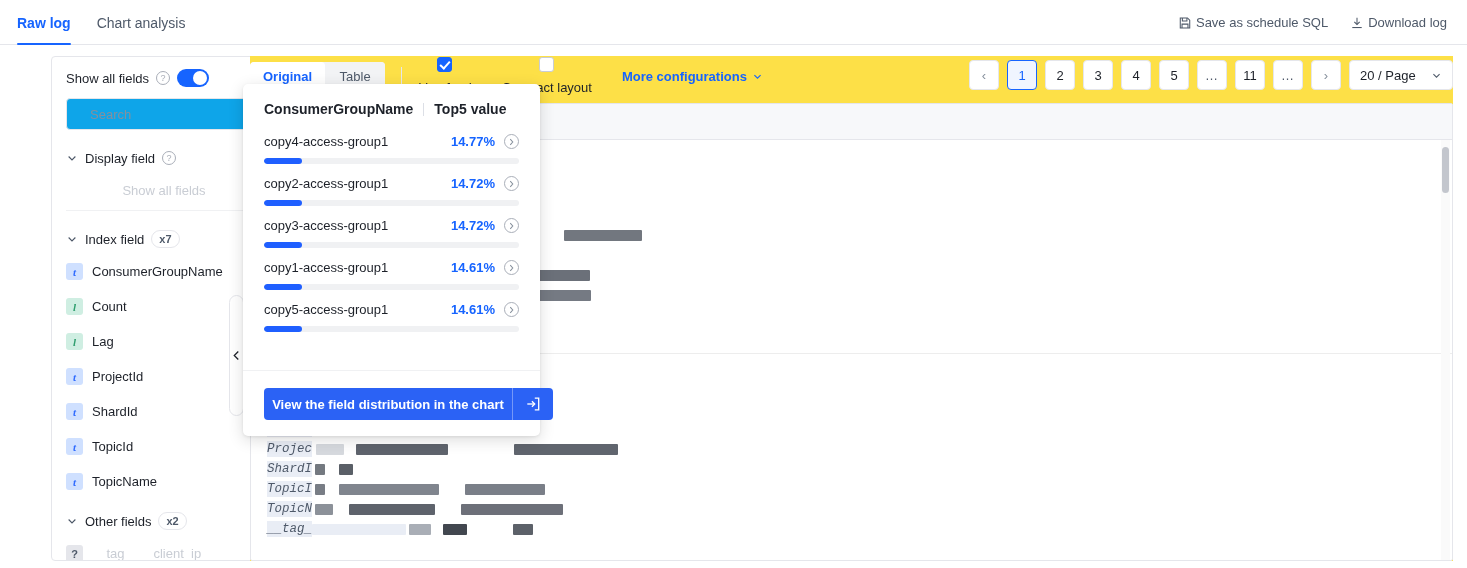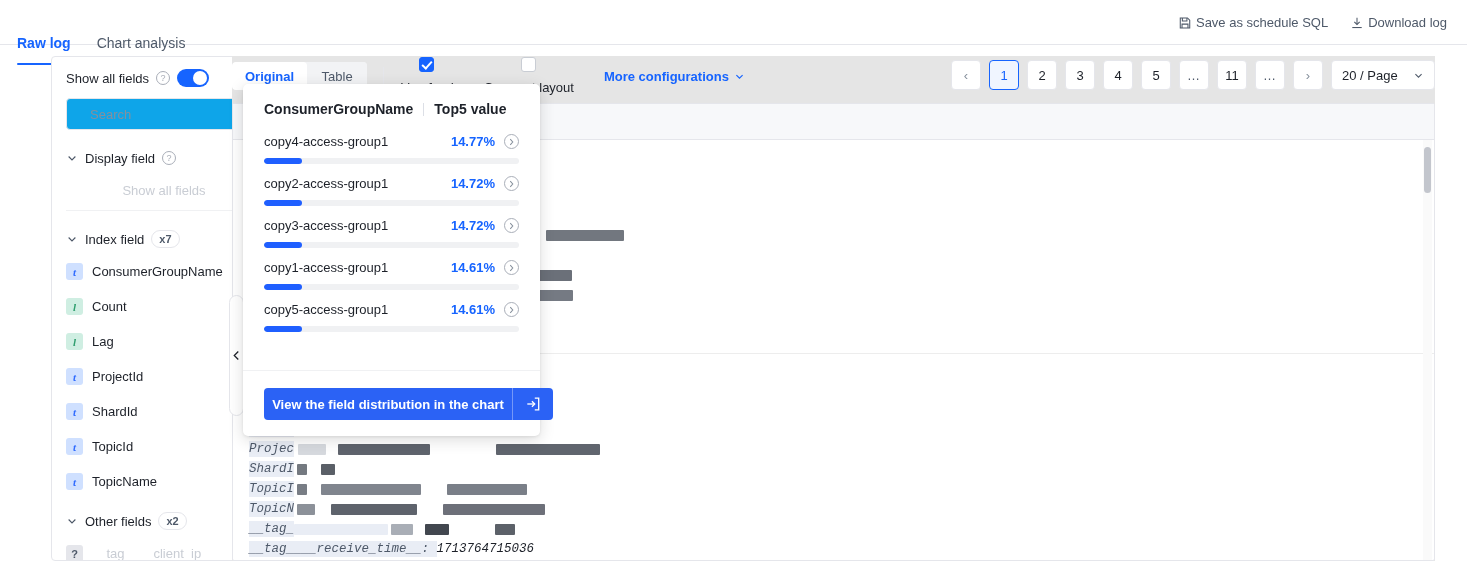--- a/index.html
+++ b/index.html
@@ -12,21 +12,21 @@
     overflow: hidden;
   }
   #app { position: relative; width: 1467px; height: 568px; background:#fff; }
 
   
   .topbar {
     position: absolute; left: 0; top: 0; width: 1467px; height: 45px;
     border-bottom: 1px solid #e5e6eb;
     background: #fff;
   }
-  .tabs { position: absolute; left: 17px; top: 0; display: flex; gap: 26px; height: 45px; margin-top: 20px; }
+  .tabs { position: absolute; left: 17px; top: 0; display: flex; gap: 26px; height: 45px; }
   .tab {
     position: relative; display: flex; align-items: center; height: 45px;
     font-size: 14px; color: #4e5969; cursor: pointer; white-space: nowrap;
   }
   .tab.active { color: #1664ff; font-weight: 700; }
   .tab.active::after {
     content: ""; position: absolute; left: 0; right: 0; bottom: 0; height: 2px;
     background: #1664ff; border-radius: 1px;
   }
   .topbar-actions {
@@ -111,22 +111,22 @@
   
   .collapse-handle {
     position: absolute; left: 229px; top: 295px; width: 15px; height: 121px;
     background: #fff; border: 1px solid #e5e6eb; border-radius: 8px;
     display: flex; align-items: center; justify-content: center;
     cursor: pointer; z-index: 6;
   }
 
   
   .main {
-    position: absolute; left: 232px; top: 56px; width: 1203px; height: 505px;
-    background: #e5e5e5;
+    position: absolute; left: 250px; top: 56px; width: 1203px; height: 505px;
+    background: #fde047;
   }
   .main-toolbar {
     position: absolute; left: 0; top: 0; width: 1203px; height: 40px;
     display: flex; align-items: center;
   }
   .seg {
     display: flex; align-items: stretch; height: 28px;
     border-radius: 4px; overflow: hidden; background: #f2f3f5; margin-left: 0;
   }
   .seg-item {
@@ -469,21 +469,20 @@
               <path d="M11.8 5h1.7c.4 0 .7.3.7.7v7.6c0 .4-.3.7-.7.7H6.4c-.4 0-.7-.3-.7-.7v-1.5" fill="#fff"></path>
           </svg>
           <div class="kv-line"><span class="kv-key">Consum</span><span class="redact" style="width:52px;background:#dfe2e8;margin-left:2px"></span><span class="redact" style="width:44px;background:#9297a0;margin-left:4px"></span><span class="redact" style="width:26px;background:#4a5058;margin-left:8px"></span><span class="redact" style="width:22px;background:#6b7079;margin-left:62px"></span></div>
           <div class="kv-line"><span class="kv-key">Count:</span><span class="redact" style="width:12px;background:#5b6068;margin-left:8px"></span><span class="redact" style="width:20px;background:#9a9fa7;margin-left:12px"></span></div>
           <div class="kv-line"><span class="kv-key">Lag: 7</span><span class="redact" style="width:30px;background:#4c525a;margin-left:2px"></span><span class="redact" style="width:10px;background:#70757d;margin-left:6px"></span></div>
           <div class="kv-line"><span class="kv-key">Projec</span><span class="redact" style="width:28px;background:#d6d9de;margin-left:4px"></span><span class="redact" style="width:92px;background:#5f646d;margin-left:12px"></span><span class="redact" style="width:104px;background:#60656e;margin-left:66px"></span></div>
           <div class="kv-line"><span class="kv-key">ShardI</span><span class="redact" style="width:10px;background:#747980"></span><span class="redact" style="width:14px;background:#5a5f67;margin-left:14px"></span></div>
           <div class="kv-line"><span class="kv-key">TopicI</span><span class="redact" style="width:10px;background:#787d85"></span><span class="redact" style="width:100px;background:#80858e;margin-left:14px"></span><span class="redact" style="width:80px;background:#7a7f88;margin-left:26px"></span></div>
           <div class="kv-line"><span class="kv-key">TopicN</span><span class="redact" style="width:18px;background:#8c9199"></span><span class="redact" style="width:86px;background:#5e636c;margin-left:16px"></span><span class="redact" style="width:102px;background:#6d7079;margin-left:26px"></span></div>
           <div class="kv-line"><span class="kv-key">__tag_</span><span class="redact" style="width:94px;background:#e9edf5;margin-left:0"></span><span class="redact" style="width:22px;background:#a9aeb6"></span><span class="redact" style="width:24px;background:#42474f;margin-left:12px"></span><span class="redact" style="width:20px;background:#5c6169;margin-left:46px"></span></div>
-          <div class="kv-line"><span class="kv-key">__tag____receive_time__: </span><span class="kv-plain">1713764715036</span></div>
         </div>
 
         <div class="vscroll">
           <div class="vthumb"></div>
         </div>
       </div>
     </div>
   </div>
 
   <div class="popover">

